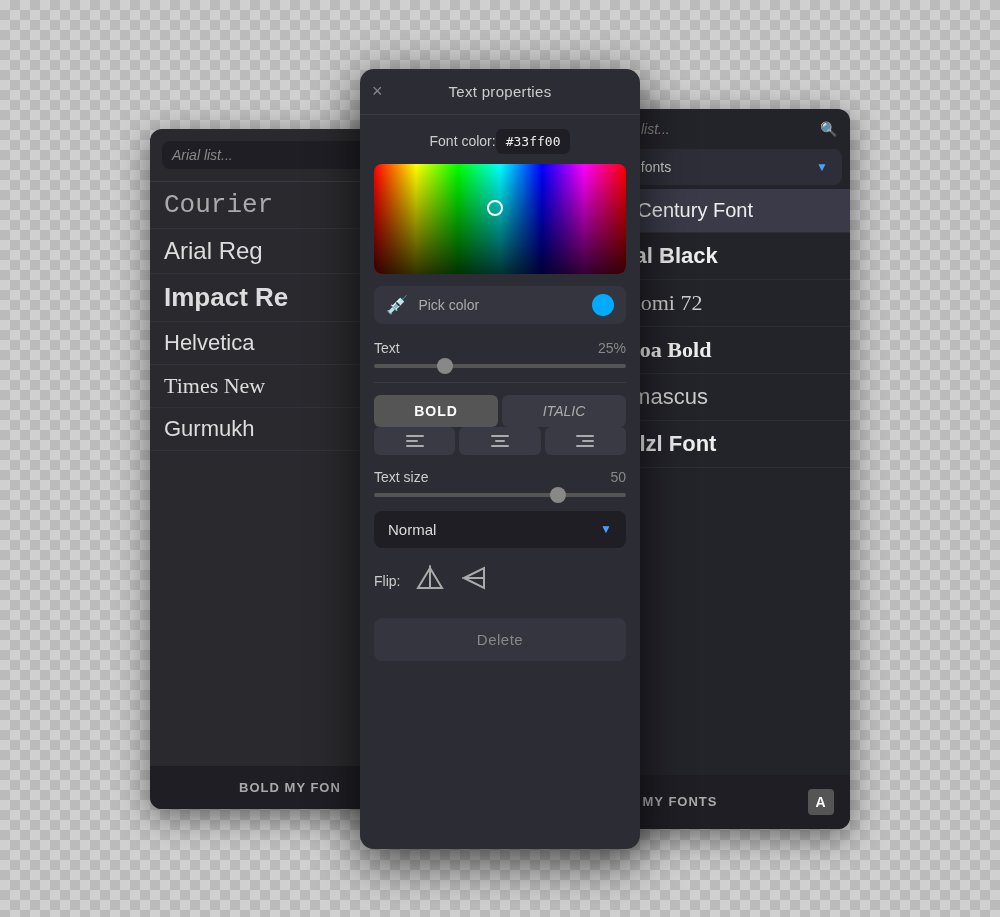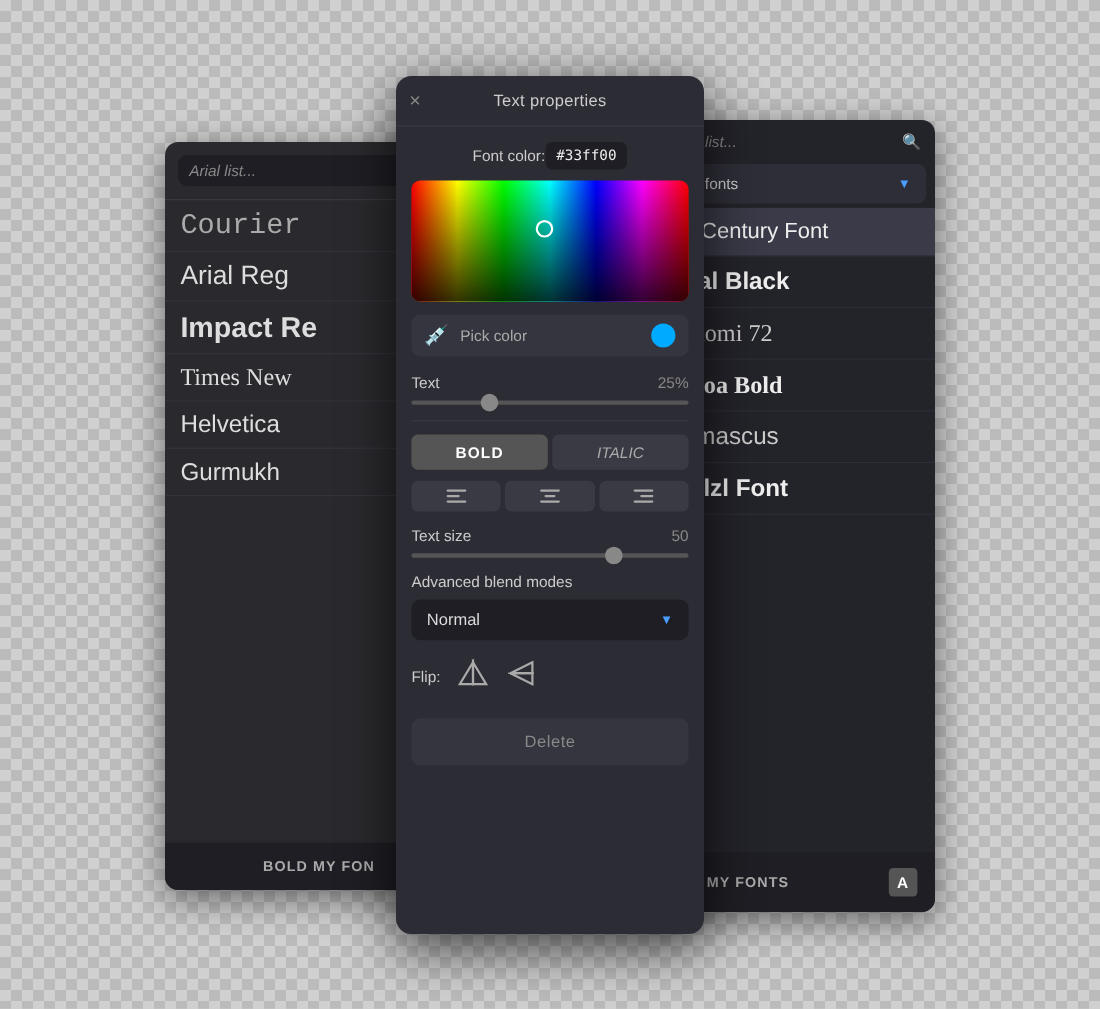--- a/index.html
+++ b/index.html
@@ -384,21 +384,20 @@
       left: 25%;
     }
 
     .slider-thumb-textsize {
       left: 70%;
     }
 
     .bold-italic-row {
       display: flex;
       gap: 4px;
-      margin-bottom: 10px;
     }
 
     .style-btn {
       flex: 1;
       padding: 8px;
       border-radius: 6px;
       border: none;
       cursor: pointer;
       font-size: 14px;
       text-align: center;
@@ -546,25 +545,25 @@
 
     <div class="font-list-item font-item-courier">
       <span>Courier</span>
     </div>
     <div class="font-list-item font-item-arial">
       <span>Arial Reg</span>
     </div>
     <div class="font-list-item font-item-impact">
       <span>Impact Re</span>
     </div>
+    <div class="font-list-item font-item-helvetica">
+      <span>Helvetica</span>
+    </div>
     <div class="font-list-item font-item-times">
       <span>Times New</span>
-    </div>
-    <div class="font-list-item font-item-helvetica">
-      <span>Helvetica</span>
     </div>
     <div class="font-list-item font-item-gurmukhii">
       <span>Gurmukh</span>
     </div>
 
     <div class="load-fonts-btn-left">
       <span>BOLD MY FON</span>
     </div>
   </div>
 
@@ -685,21 +684,20 @@
       </div>
 
       
       <div class="slider-container">
         <div class="slider-track">
           <div class="slider-thumb slider-thumb-textsize"></div>
         </div>
       </div>
 
       
-      <div class="advanced-label">Advanced blend modes</div>
 
       <div class="blend-mode-dropdown">
         <span class="blend-mode-value">Normal</span>
         <span class="blend-mode-arrow">▼</span>
       </div>
 
       
       <div class="flip-row">
         <span class="flip-label">Flip:</span>
         <button class="flip-btn">

